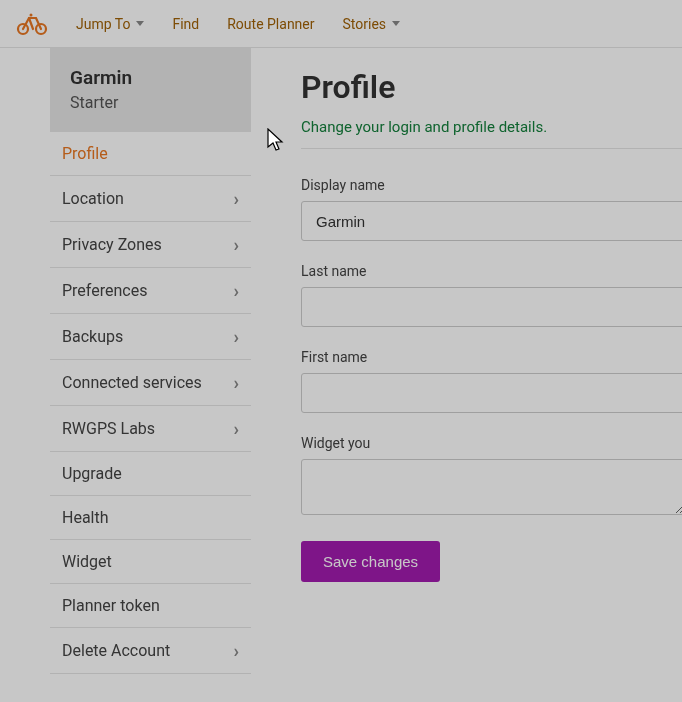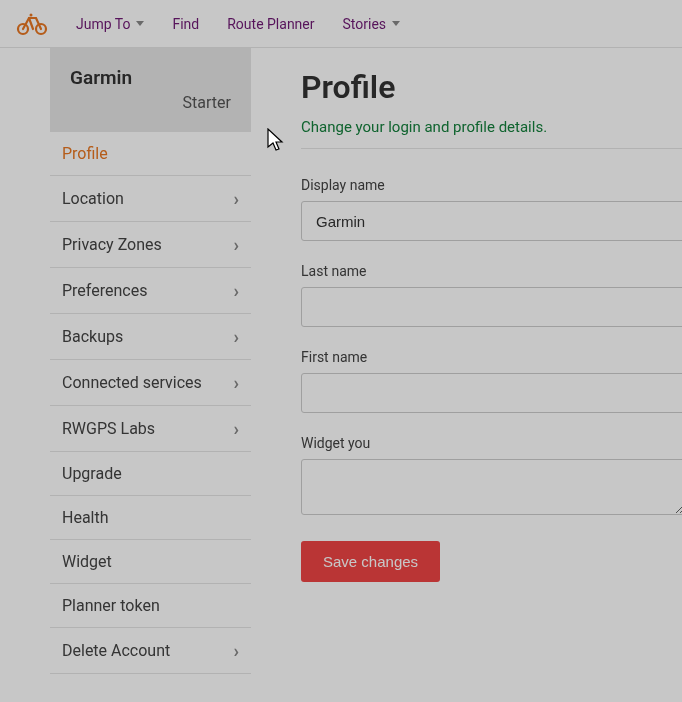--- a/index.html
+++ b/index.html
@@ -22,21 +22,21 @@
     padding: 0 16px;
     gap: 28px;
     border-bottom: 1px solid #e5e5e5;
   }
   .logo {
     color: #e87722;
     display: flex;
     align-items: center;
   }
   .nav-item {
-    color: #701a75;
+    color: #a16207;
     font-size: 14px;
     cursor: pointer;
     display: flex;
     align-items: center;
     gap: 6px;
   }
   .chevron-down {
     display: inline-block;
     width: 0;
     height: 0;
@@ -59,21 +59,20 @@
   }
   .user-card .username {
     font-size: 19px;
     font-weight: 600;
     color: #333;
   }
   .user-card .plan {
     font-size: 16px;
     color: #555;
     margin-top: 4px;
-    text-align: right;
   }
   .menu {
     list-style: none;
     margin-left: 50px;
   }
   .menu-item {
     display: flex;
     align-items: center;
     justify-content: space-between;
     padding: 12px 12px 12px 12px;
@@ -134,21 +133,21 @@
     border: 1px solid #ccc;
     border-radius: 3px;
     padding: 8px 14px;
     font-size: 15px;
     color: #333;
     background: #fff;
     resize: both;
     font-family: inherit;
   }
   .save-btn {
-    background: #ef4444;
+    background: #a21caf;
     color: #fff;
     border: none;
     border-radius: 3px;
     padding: 12px 22px;
     font-size: 15px;
     cursor: pointer;
   }
   .overlay {
     position: absolute;
     inset: 0;

